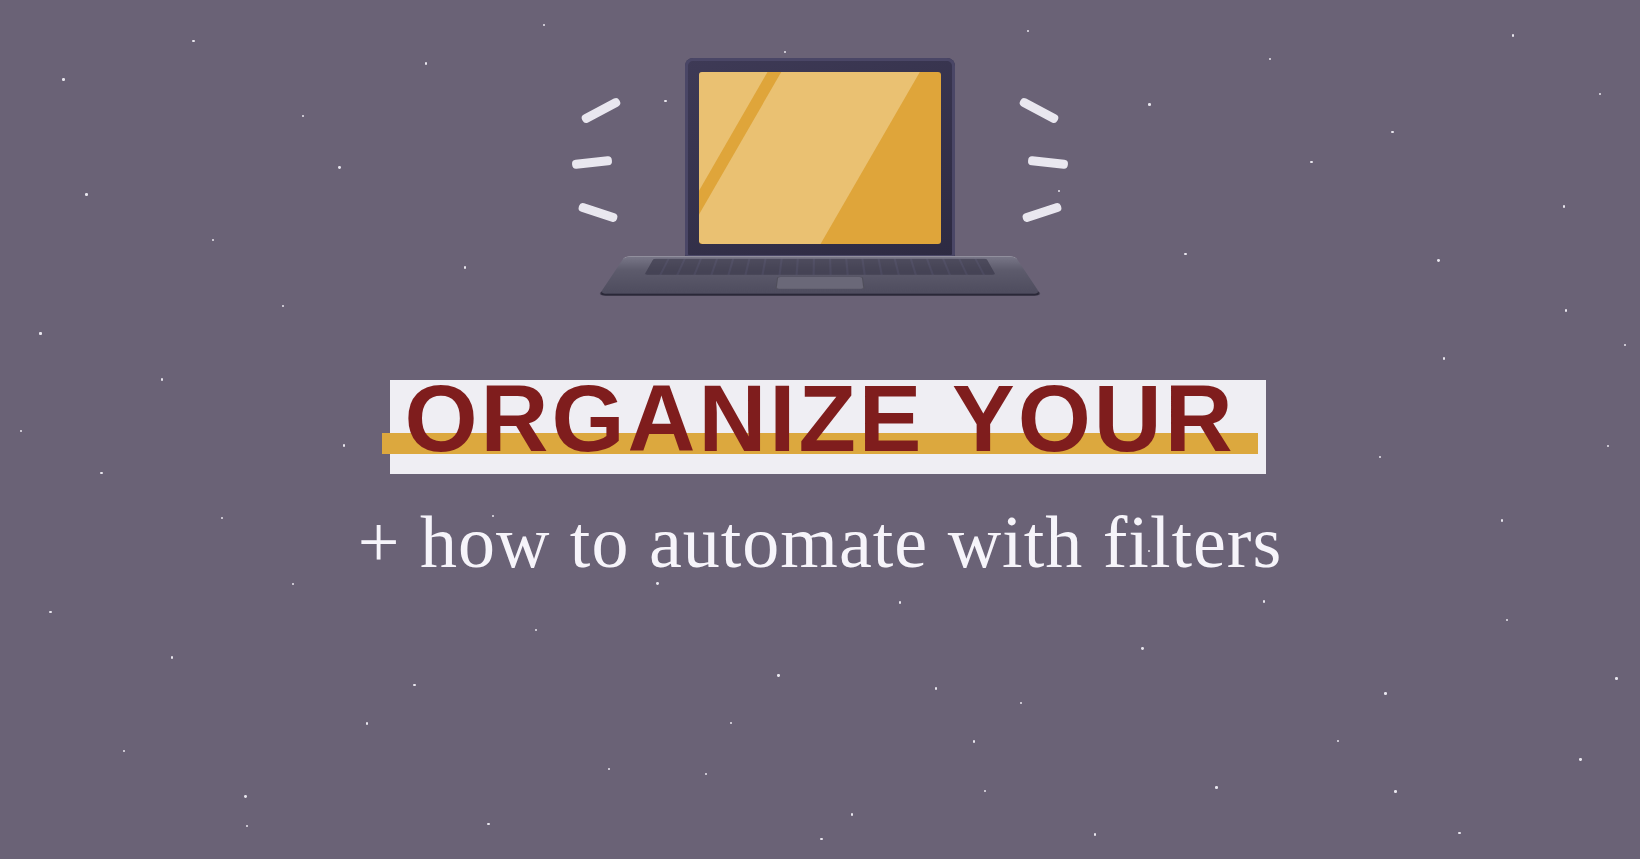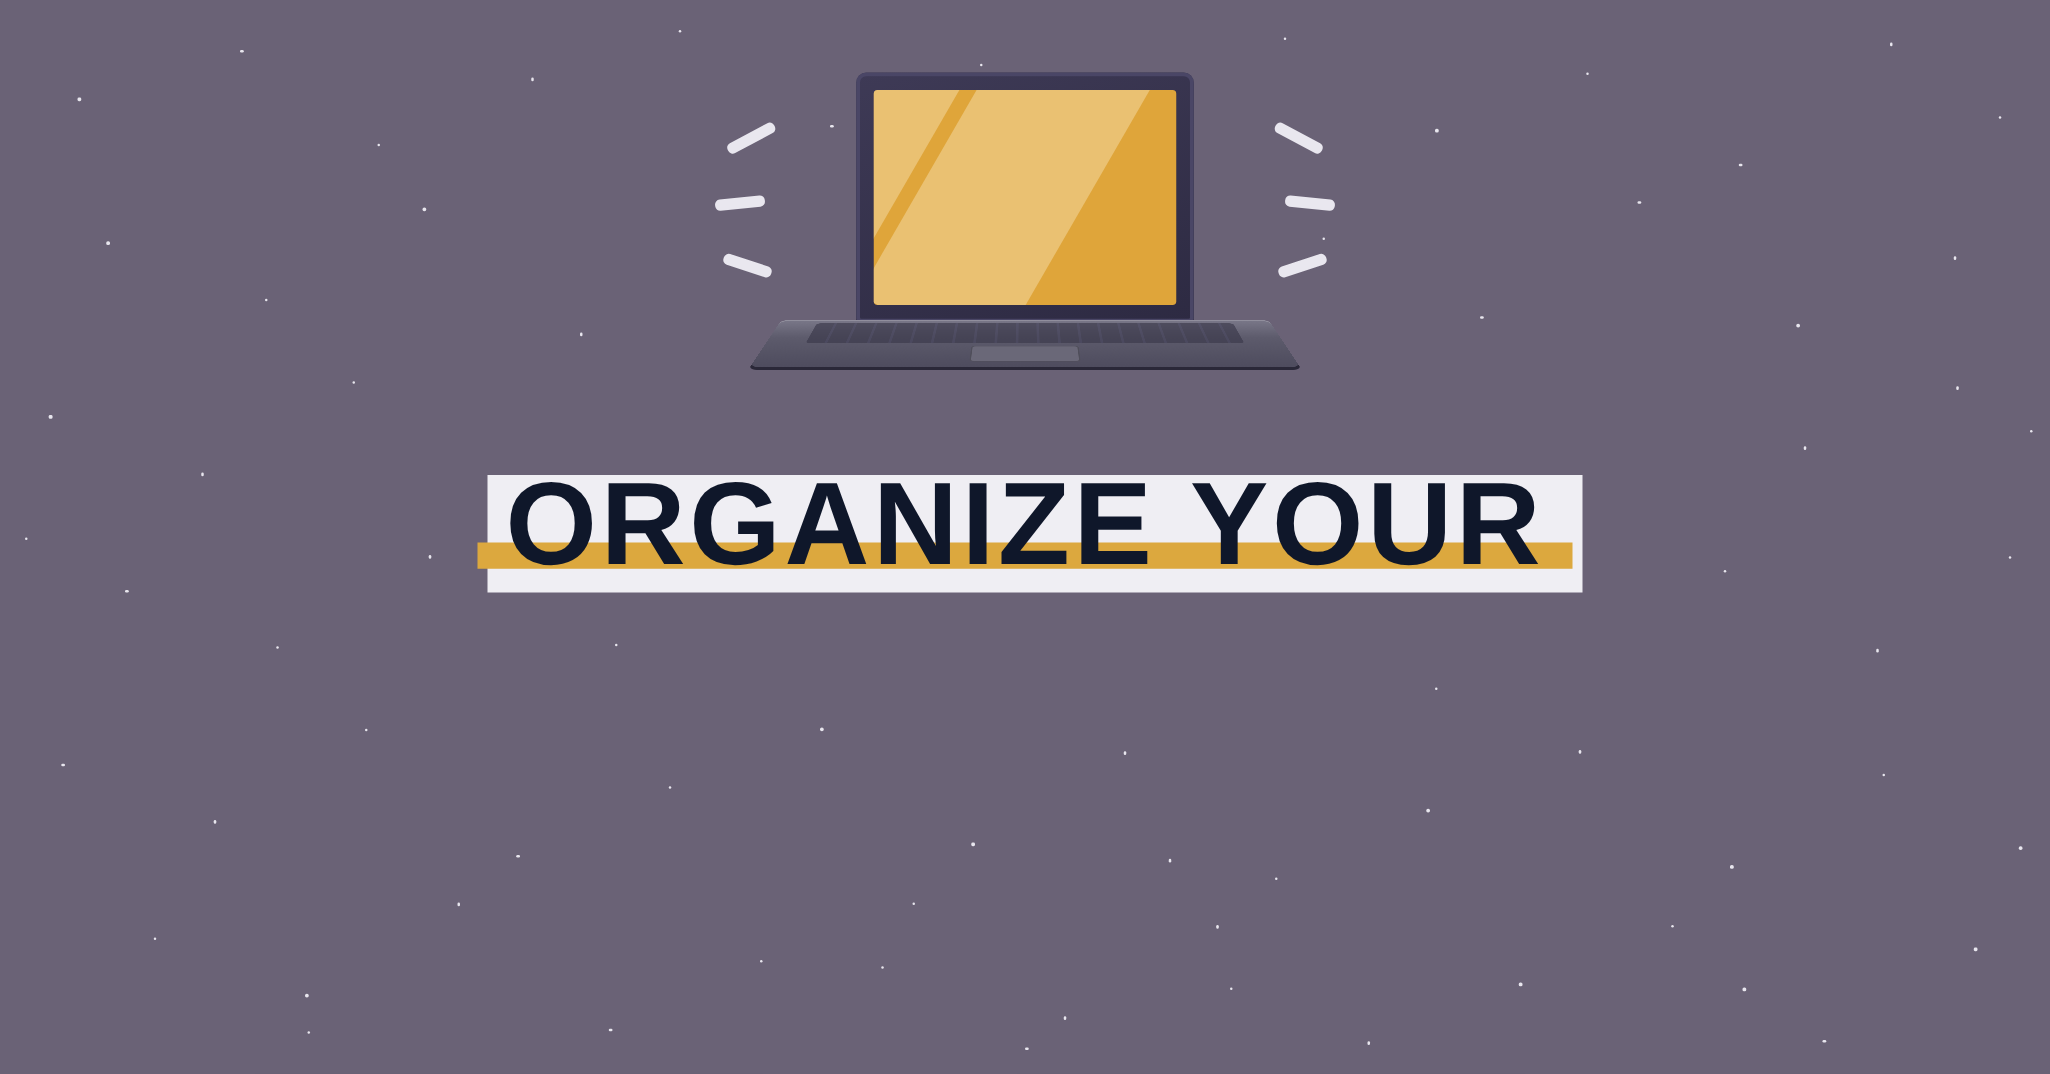--- a/index.html
+++ b/index.html
@@ -146,21 +146,21 @@
     z-index: 1;
     background: #dca83e;
     padding: 4px 22px 0 22px;
     line-height: 1;
   }
   .hl-text {
     font-family: "Arial Black", Impact, "Segoe UI Black", sans-serif;
     font-weight: 900;
     font-size: 94px;
     letter-spacing: 3px;
-    color: #0f172a;
+    color: #7f1d1d;
     text-transform: uppercase;
     display: inline-block;
   }
   .subtitle {
     margin-top: 34px;
     font-family: "Brush Script MT", "Segoe Script", "Comic Sans MS", cursive;
     font-size: 74px;
     color: #f6f4fa;
     letter-spacing: 1px;
   }
@@ -265,14 +265,15 @@
   </div>
 
   <div class="title-block">
     <span class="hl">
       <span class="hl-inner">
         <span class="hl-text">Organize Your</span>
       </span>
     </span>
   </div>
 
+  <div class="subtitle">+ how to automate with filters</div>
 
 </div>
 
 </body></html>

